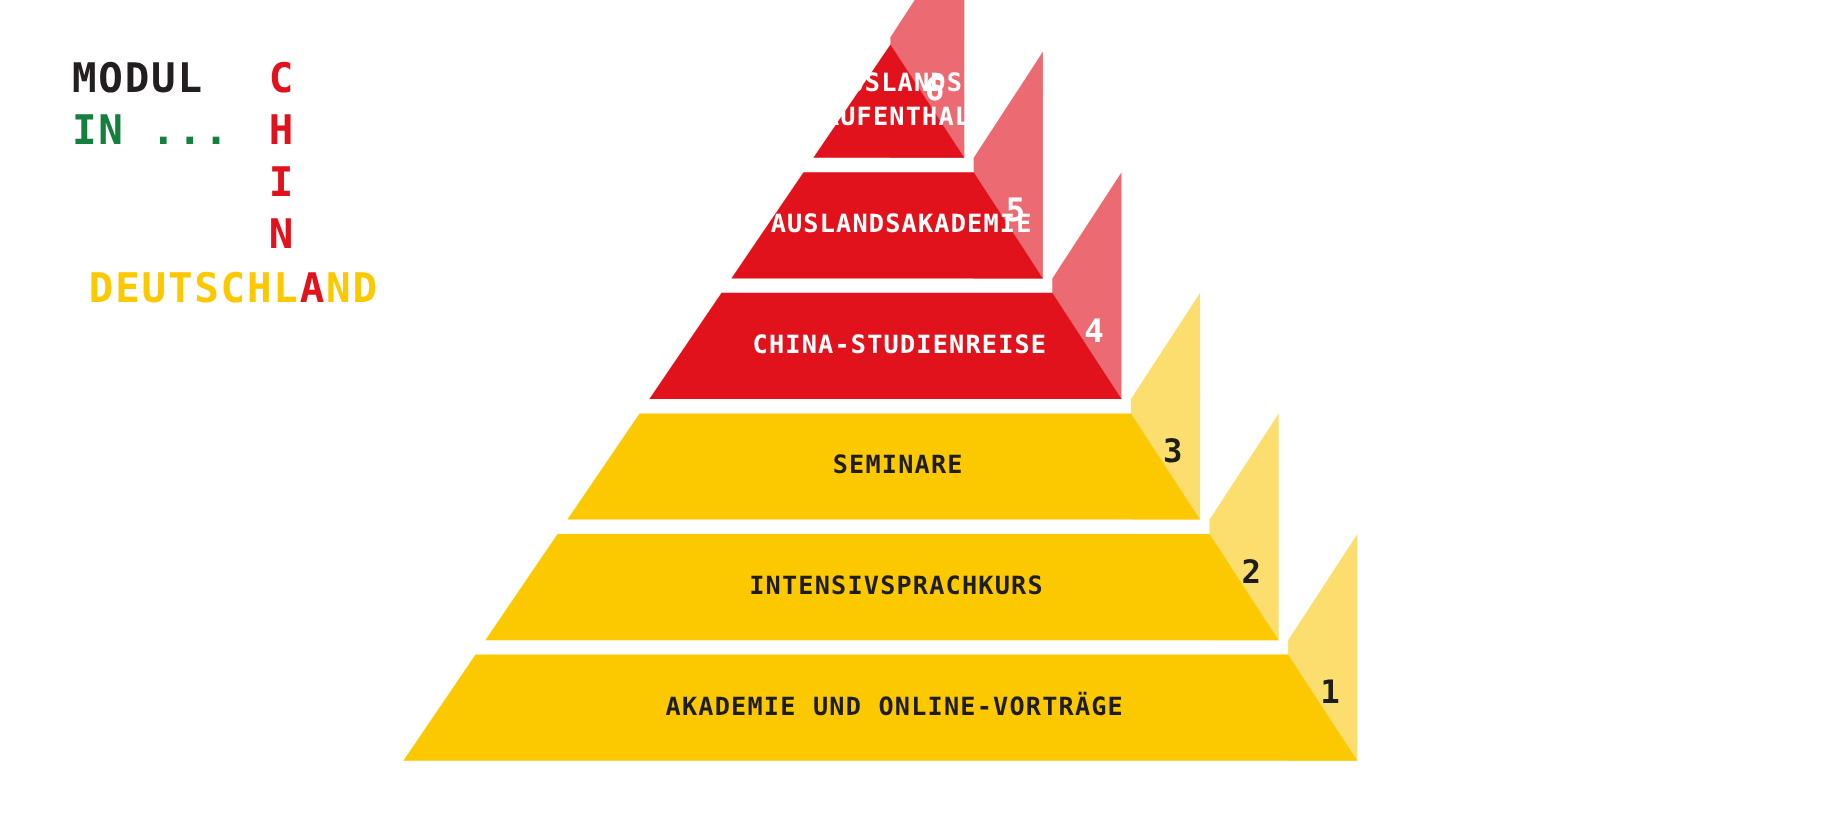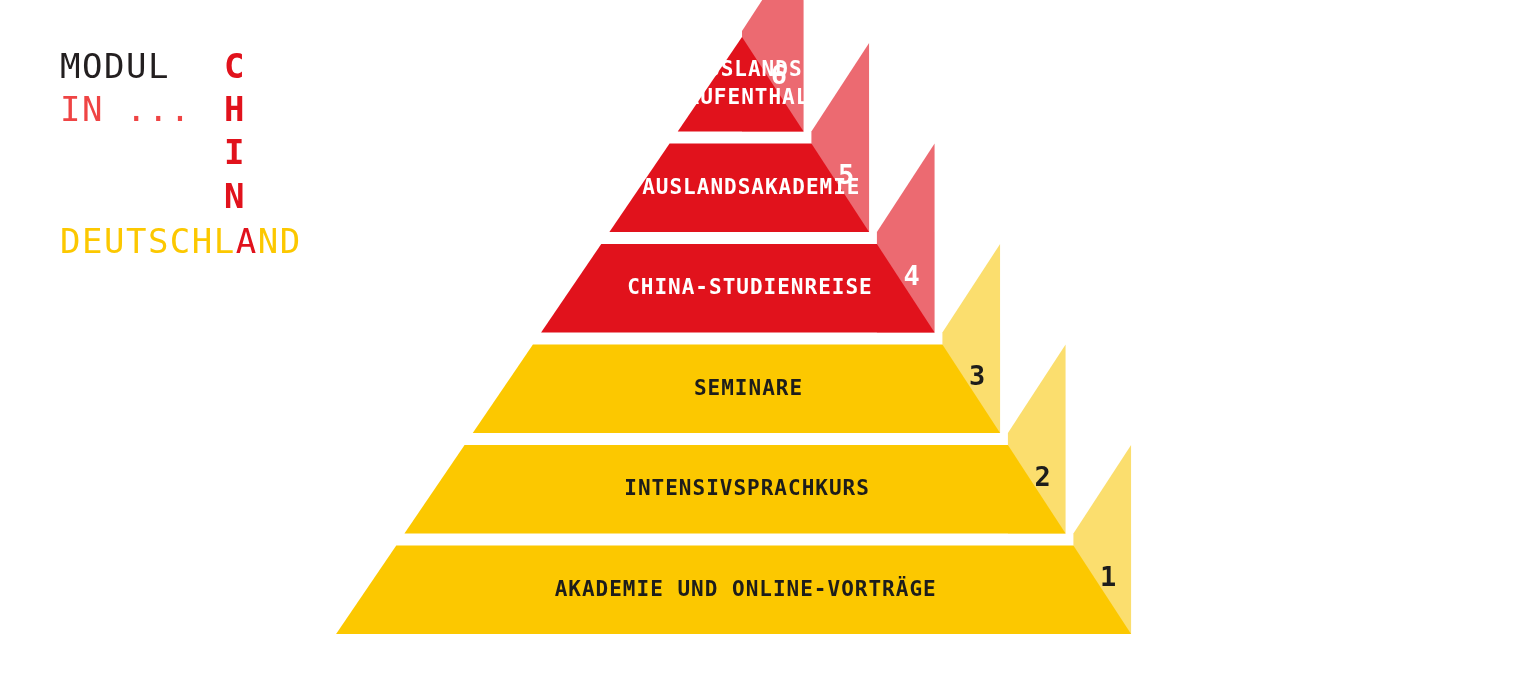--- a/index.html
+++ b/index.html
@@ -25,46 +25,46 @@
   #logo {
     position: absolute;
     left: 0;
     top: 0;
     width: 340px;
     height: 280px;
   }
   .logo-line {
     position: absolute;
     font-family: "DejaVu Sans Mono", "Liberation Mono", monospace;
-    font-weight: normal;
+    font-weight: bold;
     letter-spacing: 1.5px;
     white-space: pre;
   }
   #logo-modul {
     left: 60px;
     top: 46px;
     font-size: 34px;
     color: #231f20;
   }
   #logo-in {
     left: 60px;
     top: 89px;
     font-size: 34px;
-    color: #ef4444;
+    color: #15803d;
   }
   .china-letter {
     position: absolute;
     left: 224px;
     font-size: 34px;
     font-weight: bold;
     color: #e1121c;
     font-family: "DejaVu Sans Mono", "Liberation Mono", monospace;
   }
   #logo-deutschland {
-    left: 60px;
+    left: 74px;
     top: 221px;
     font-size: 34px;
     letter-spacing: 1.5px;
     color: #fcc800;
   }
   #logo-deutschland .hl {
     color: #e1121c;
   }
 
   

